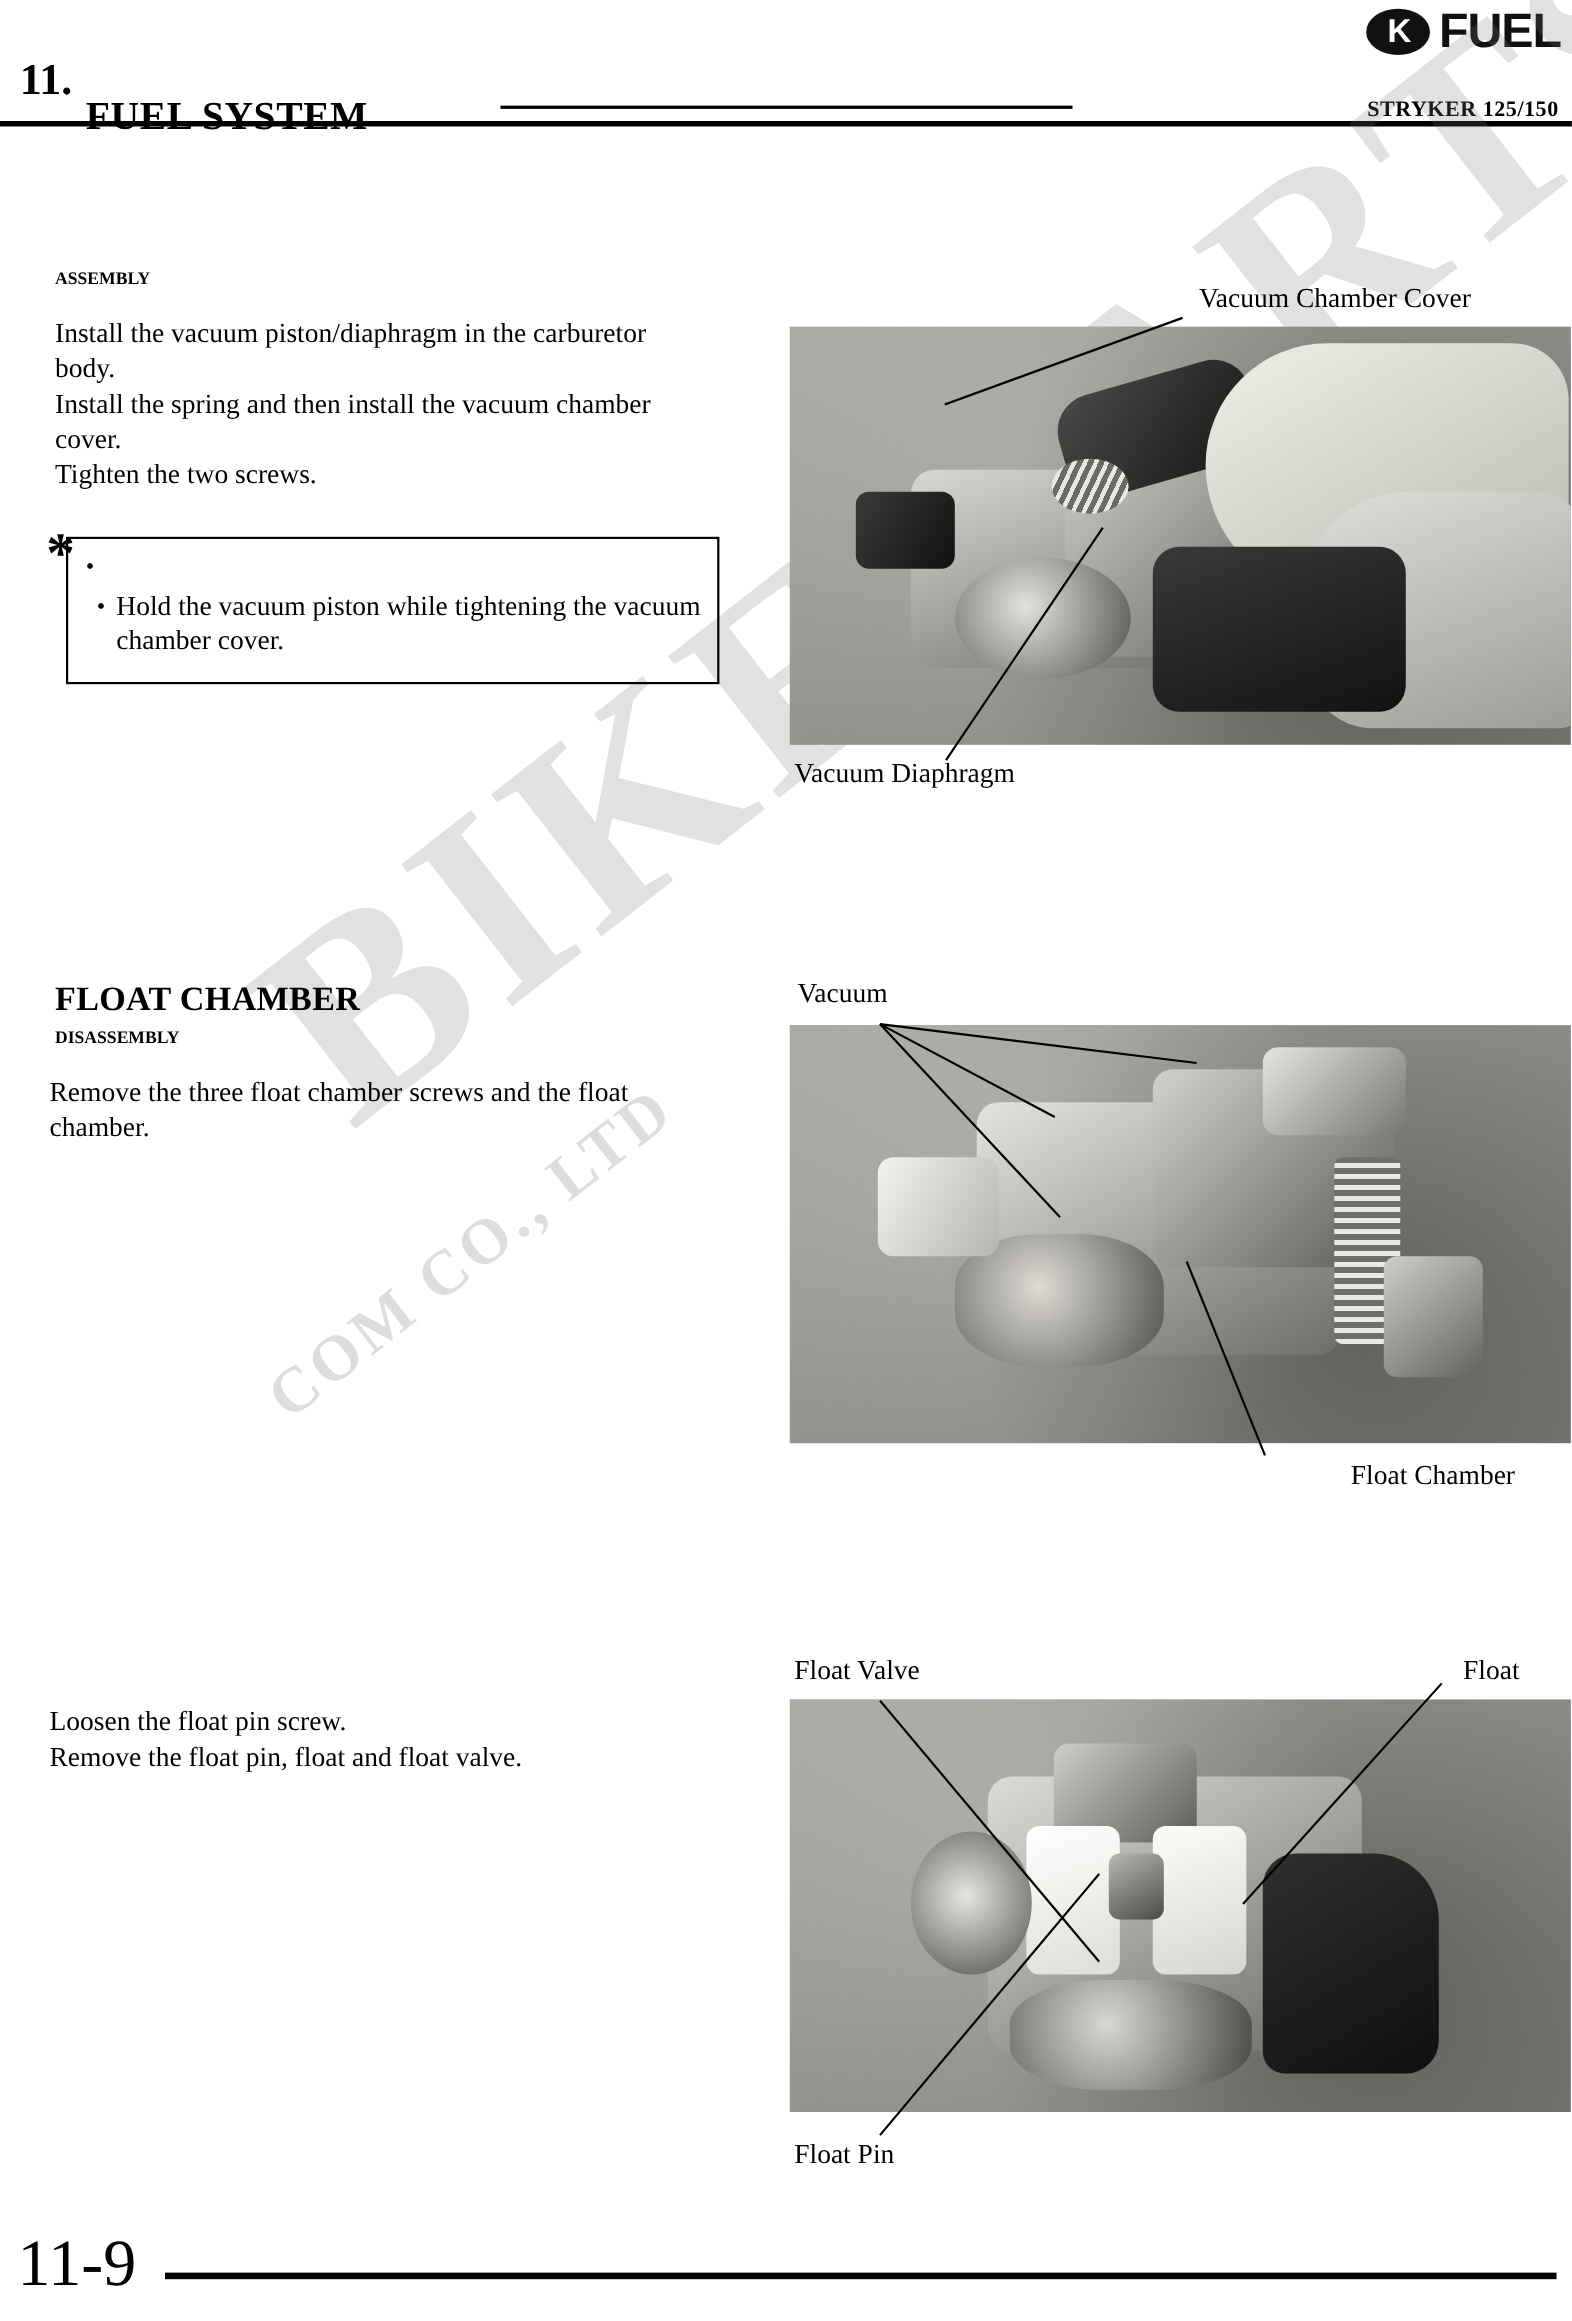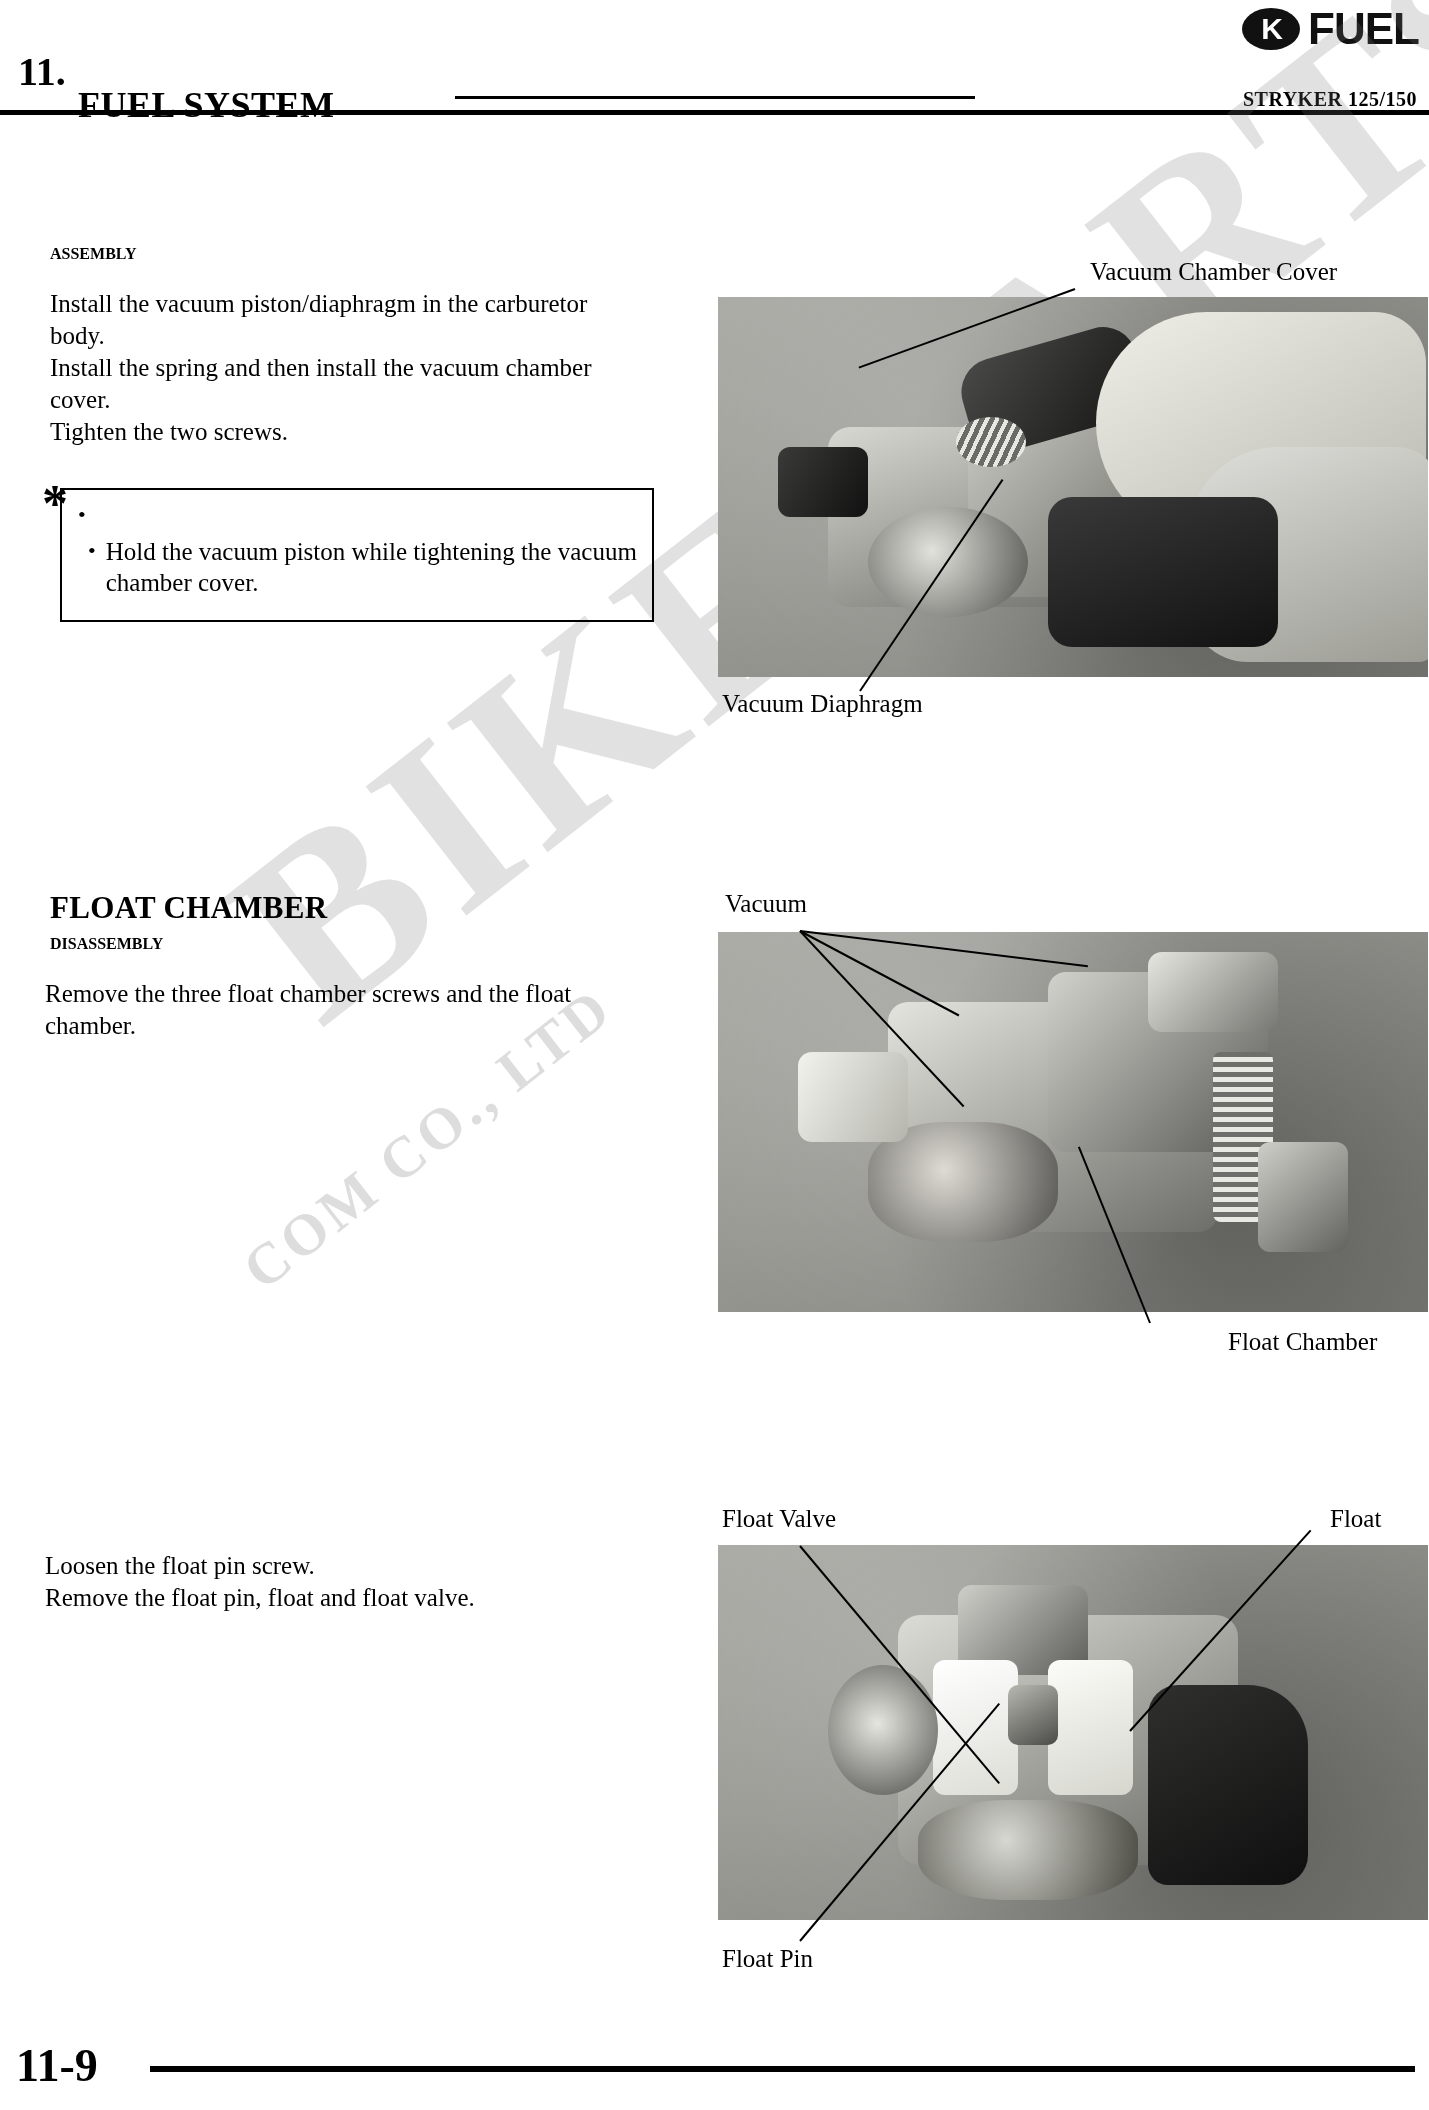--- a/index.html
+++ b/index.html
@@ -214,22 +214,22 @@
     transform-origin: left center;
     z-index: 31;
   }
 
   
   .footer-num {
     position: absolute;
     left: 16px;
     bottom: 18px;
     font-family: "Liberation Serif", serif;
-    font-weight: bold;
-    font-size: 46px;
+    font-weight: normal;
+    font-size: 60px;
     z-index: 20;
     text-align: right;
   }
   .footer-rule {
     position: absolute;
     left: 150px;
     bottom: 38px;
     width: 1265px;
     height: 6px;
     background: #000;

